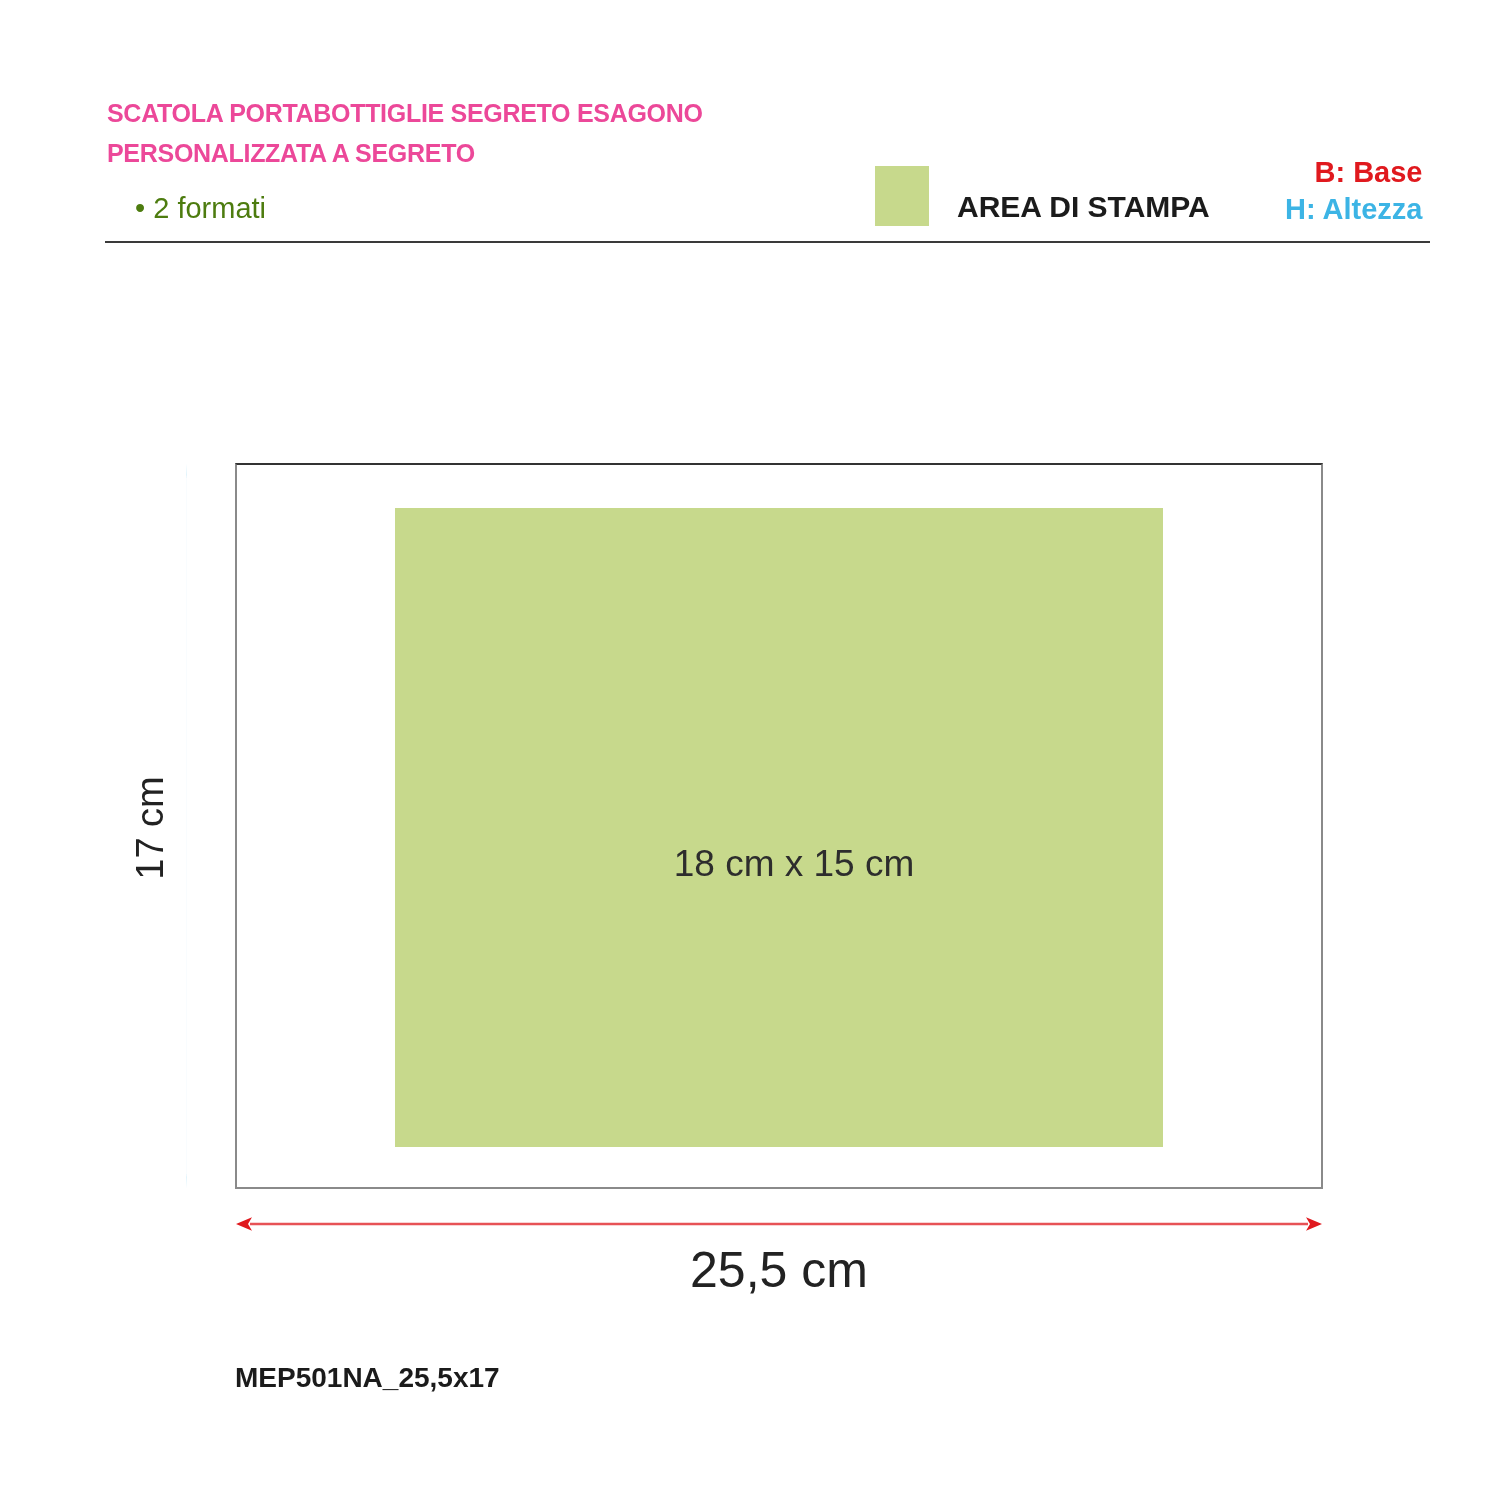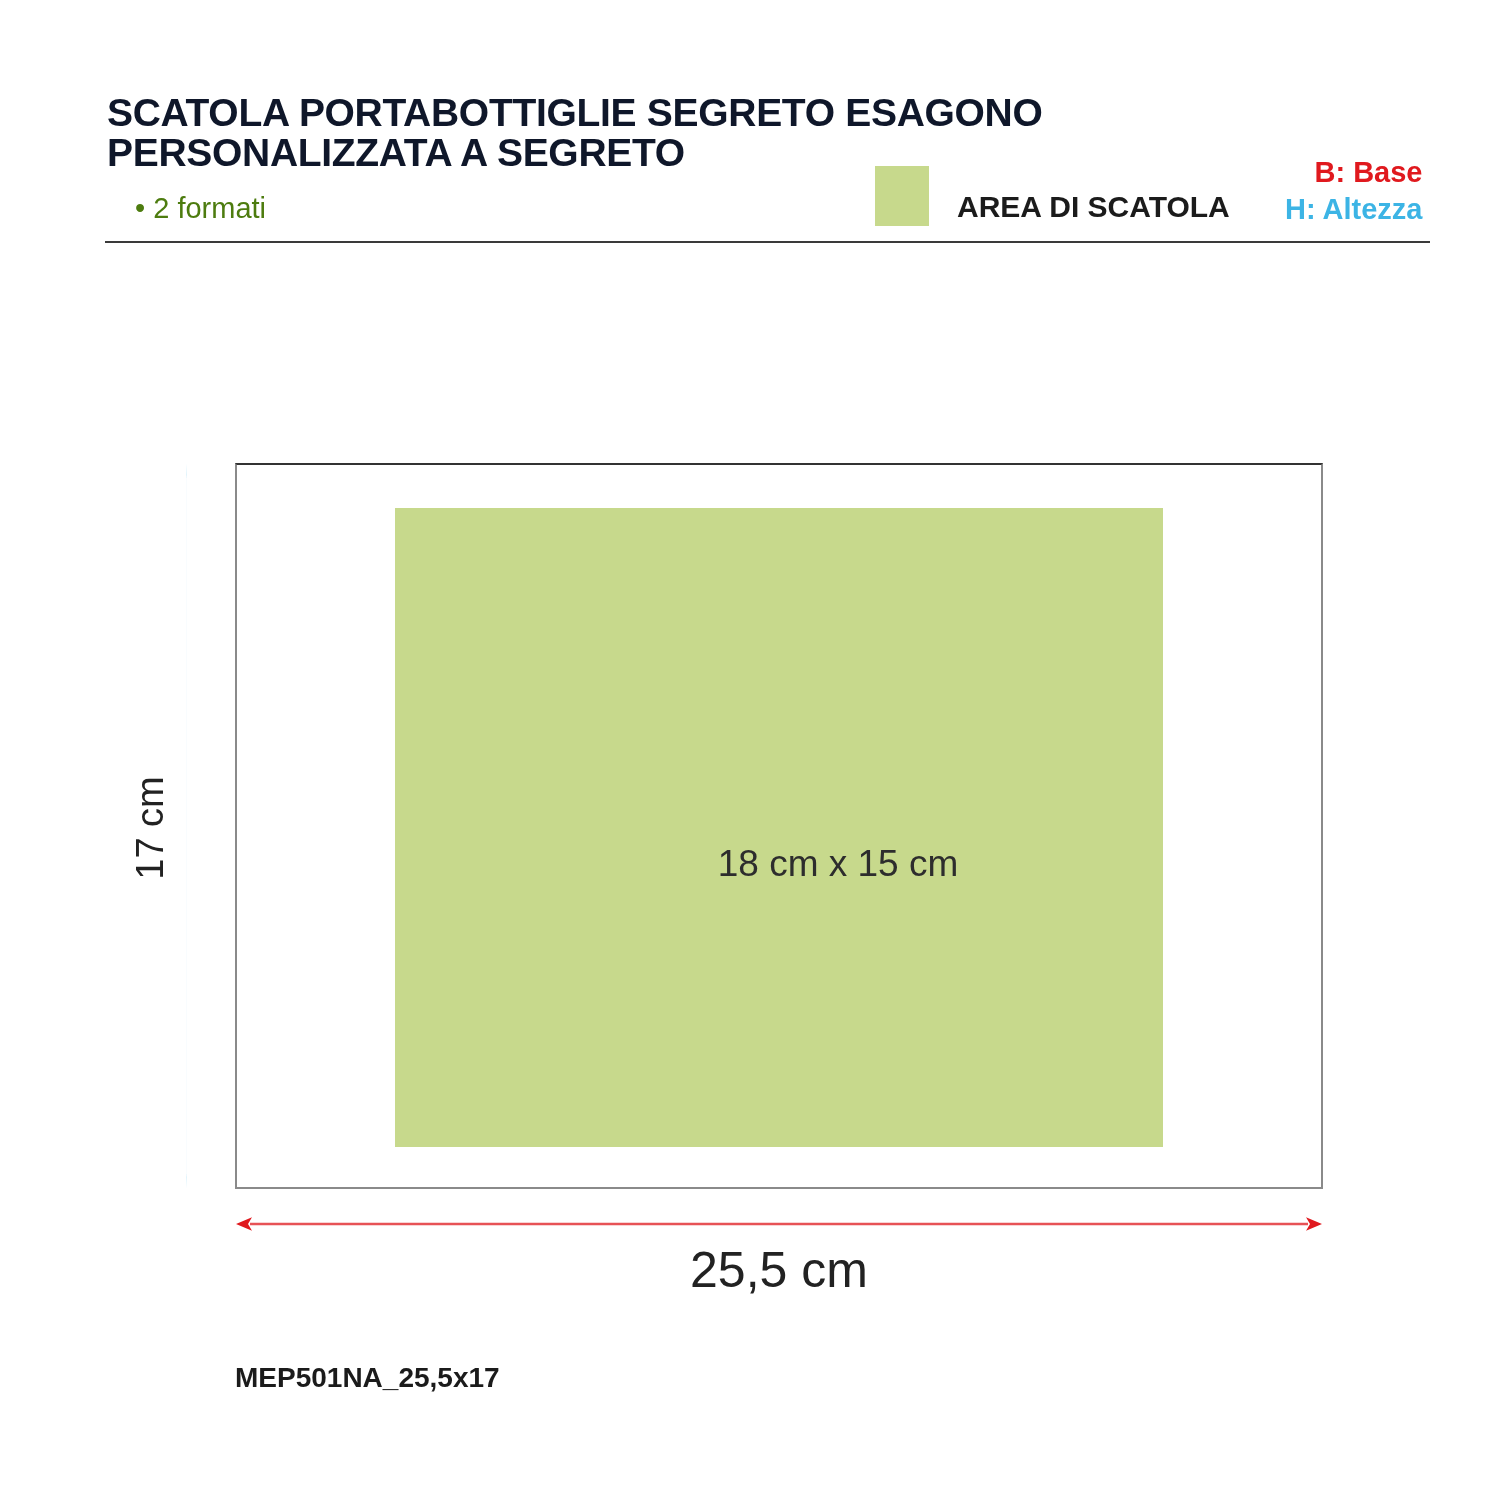--- a/index.html
+++ b/index.html
@@ -9,21 +9,21 @@
     height: 1500px;
     background: #ffffff;
     font-family: "Liberation Sans", sans-serif;
     overflow: hidden;
   }
   .abs { position: absolute; }
 
   
   .title {
     left: 107px; top: 93px;
-    font-size: 39px; font-weight: bold; color: #0f172a;
+    font-size: 25px; font-weight: bold; color: #ec4899;
     line-height: 40px; letter-spacing: -0.3px;
   }
   .formats-note {
     left: 107px; top: 192px;
     font-size: 29px; color: #4d7c0f; margin-left: 28px;
   }
   .divider {
     left: 105px; top: 241px;
     width: 1325px; height: 2px;
     background: #3a3a3a;
@@ -53,21 +53,21 @@
   }
   .print-area {
     left: 395px; top: 508px;
     width: 768px; height: 639px;
     background: var(--area_green, #c7d98c);
   }
   .print-area-size {
     left: 395px; top: 843px;
     width: 798px;
     text-align: center;
-    font-size: 37px; color: #2d2d2d; margin-left: 44px;
+    font-size: 37px; color: #2d2d2d;
   }
   .height-arrow { left: 186px; top: 463px; color: var(--height_cyan, #3cb4e5); }
   .width-arrow  { left: 236px; top: 1214px; color: var(--base_red, #e0191e); }
   .height-label {
     left: 90px; top: 806px;
     width: 120px; height: 44px;
     display: flex; align-items: center; justify-content: center;
     transform: rotate(-90deg);
     font-size: 38px; color: #222222;
   }
@@ -90,21 +90,21 @@
 <div class="canvas">
 
   <div class="abs title">
     <div>SCATOLA PORTABOTTIGLIE SEGRETO ESAGONO</div>
     <div>PERSONALIZZATA A SEGRETO</div>
   </div>
   <div class="abs formats-note">• 2 formati</div>
   <div class="abs divider"></div>
 
   <div class="abs legend-swatch"></div>
-  <div class="abs legend-area-label">AREA DI SCATOLA</div>
+  <div class="abs legend-area-label">AREA DI STAMPA</div>
   <div class="abs legend-bh">
     <div class="legend-base">B: Base</div>
     <div class="legend-height">H: Altezza</div>
   </div>
 
   <div class="abs outer-box"></div>
   <div class="abs print-area"></div>
   <div class="abs print-area-size">18 cm x 15 cm</div>
 
   <svg class="abs height-arrow" width="20" height="726" viewBox="0 0 726 726" preserveAspectRatio="none" style="width:20px;height:726px" aria-hidden="true">

